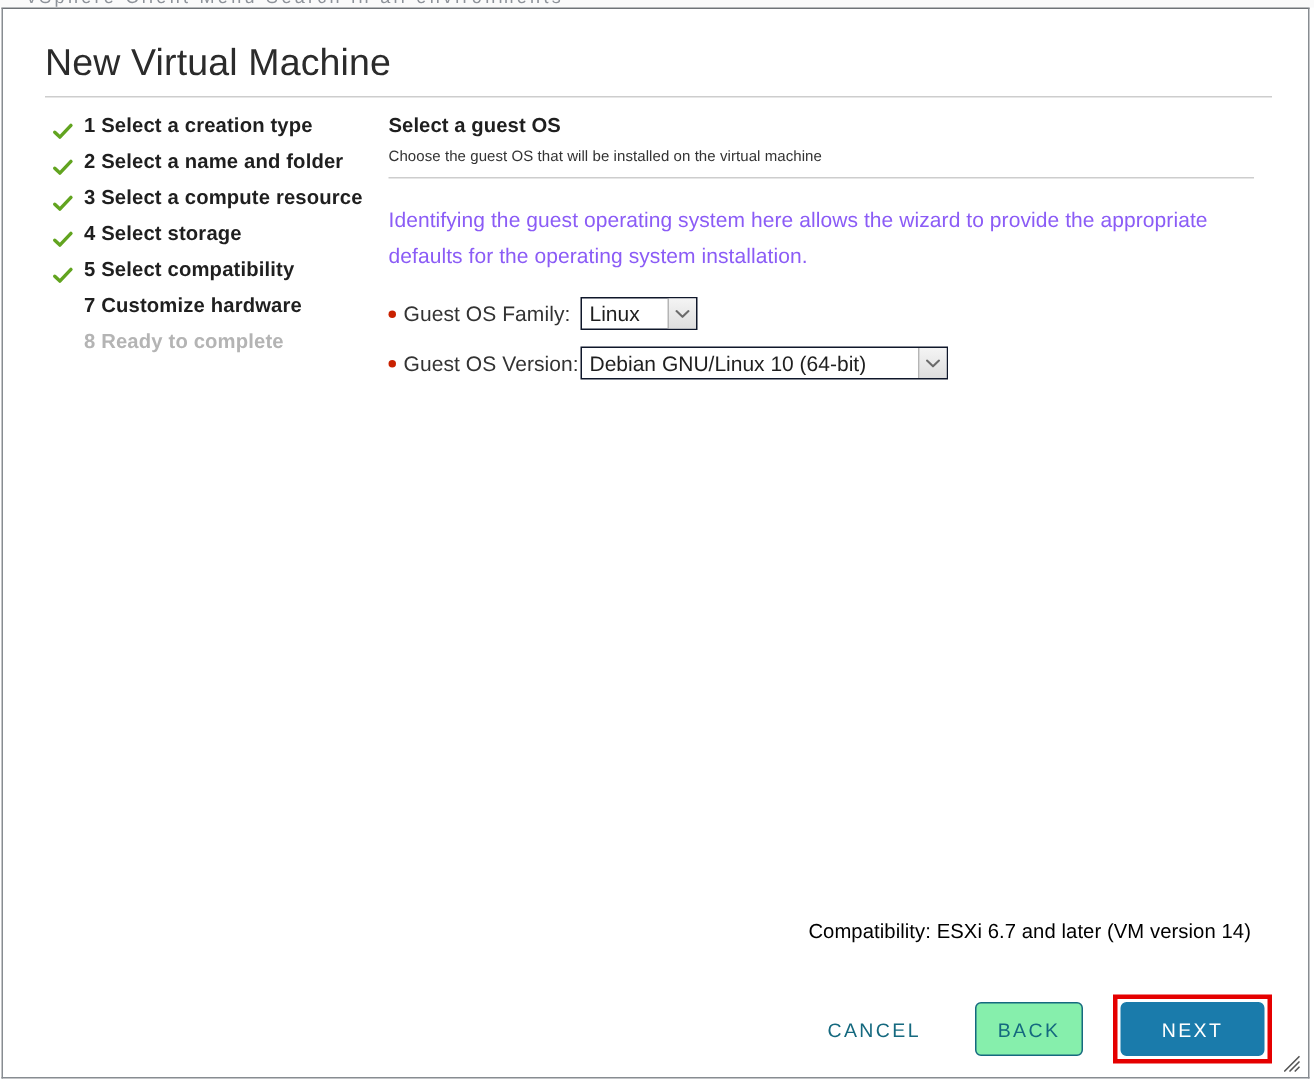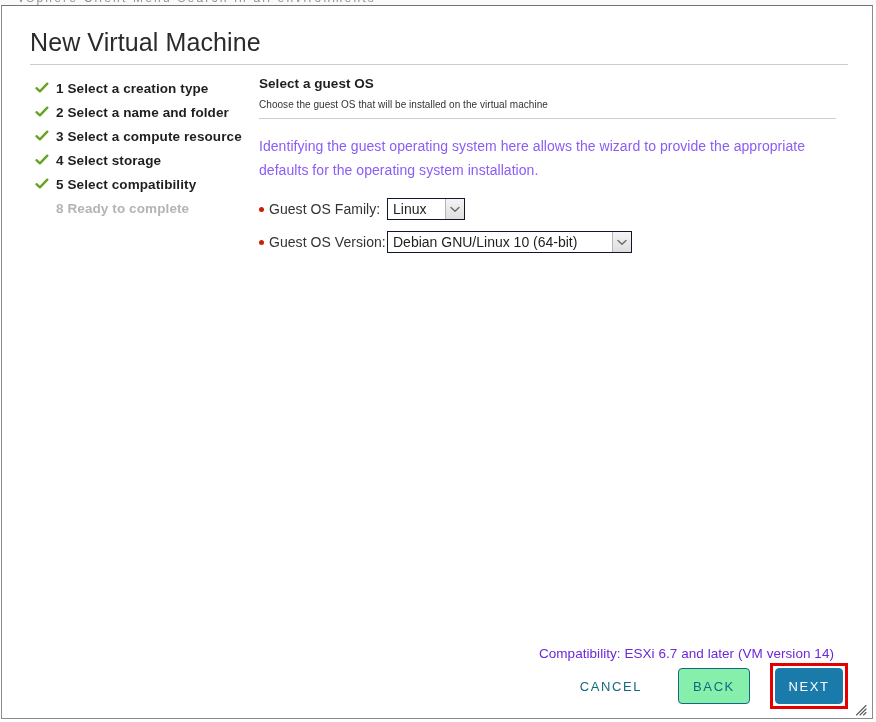--- a/index.html
+++ b/index.html
@@ -78,21 +78,21 @@
   .steps {
     position: absolute;
     left: 28px;
     top: 70px;
     width: 212px;
   }
   .step {
     position: relative;
     height: 24px;
     display: flex;
-    align-items: center;
+    align-items: flex-start;
     border-radius: 3px;
     padding-left: 26px;
     box-sizing: border-box;
     margin-bottom: 0px;
   }
   .step-check {
     position: absolute;
     left: 5px;
     top: 50%;
     transform: translateY(-50%);
@@ -217,23 +217,23 @@
     box-sizing: border-box;
   }
   .select-arrow svg { display: block; }
   .sel-family { width: 78px; }
   .sel-version { width: 245px; }
 
   
   .compat {
     position: absolute;
     right: 38px;
-    top: 640px;
+    top: 607px;
     font-size: 13.5px;
-    color: #6d28d9;
+    color: #000000;
     white-space: nowrap;
     letter-spacing: 0.05px;
   }
 
   .footer {
     position: absolute;
     right: 24px;
     top: 657px;
     display: flex;
     align-items: center;
@@ -270,21 +270,21 @@
     padding: 2px;
     background: #ffffff;
     display: inline-block;
   }
   .btn-next {
     background: #1a7bab;
     border: 1px solid #1a7bab;
     border-radius: 4px;
     color: #ffffff;
     height: 36px;
-    width: 68px;
+    width: 96px;
   }
 
   .grip {
     position: absolute;
     right: 5px;
     bottom: 4px;
     width: 12px;
     height: 12px;
   }
 </style>
@@ -343,20 +343,23 @@
       <div class="step">
         <span class="step-check">
           <svg width="14" height="14" viewBox="0 0 14 14">
             <path d="M1.5 7.2 L4.9 10.4 L12.3 2.6" stroke="#62a420" stroke-width="2.3" fill="none" stroke-linecap="round" stroke-linejoin="round"></path>
           </svg>
         </span>
         <span class="step-label">5 Select compatibility</span>
       </div>
 
 
+      <div class="step upcoming">
+        <span class="step-label">7 Customize hardware</span>
+      </div>
 
       <div class="step disabled">
         <span class="step-label">8 Ready to complete</span>
       </div>
 
     </div>
 
     <div class="content">
 
       <div class="content-head">Select a guest OS</div>

